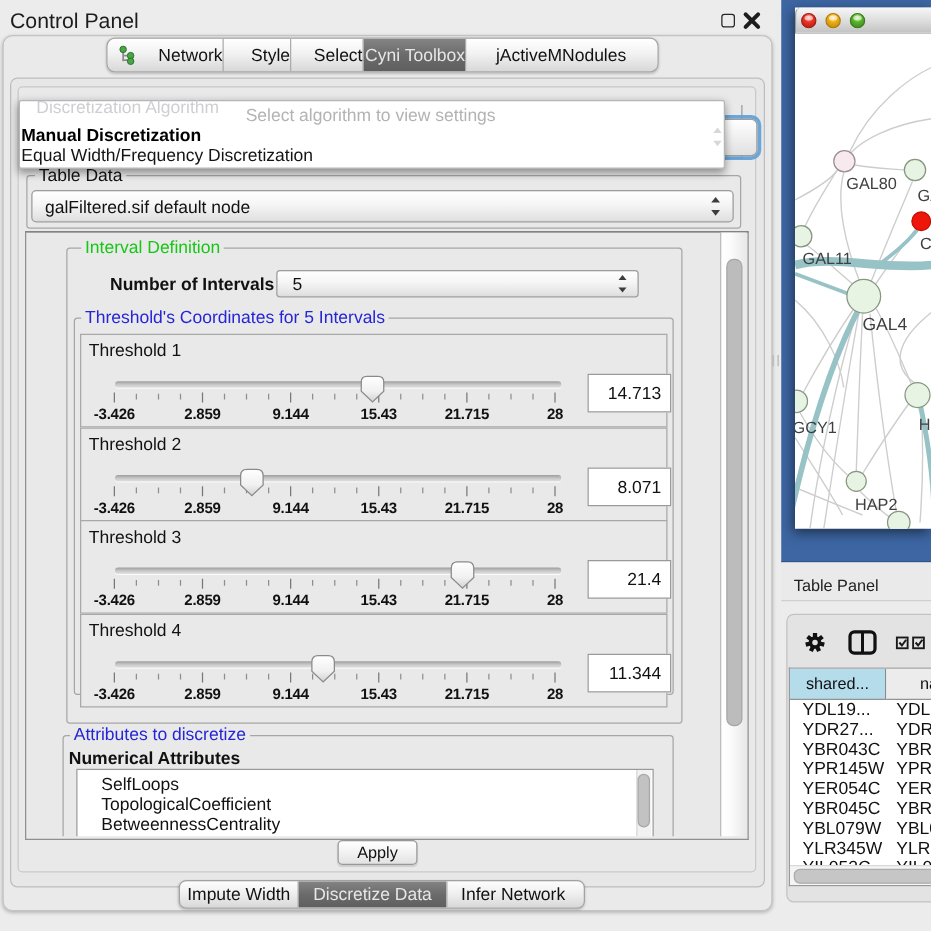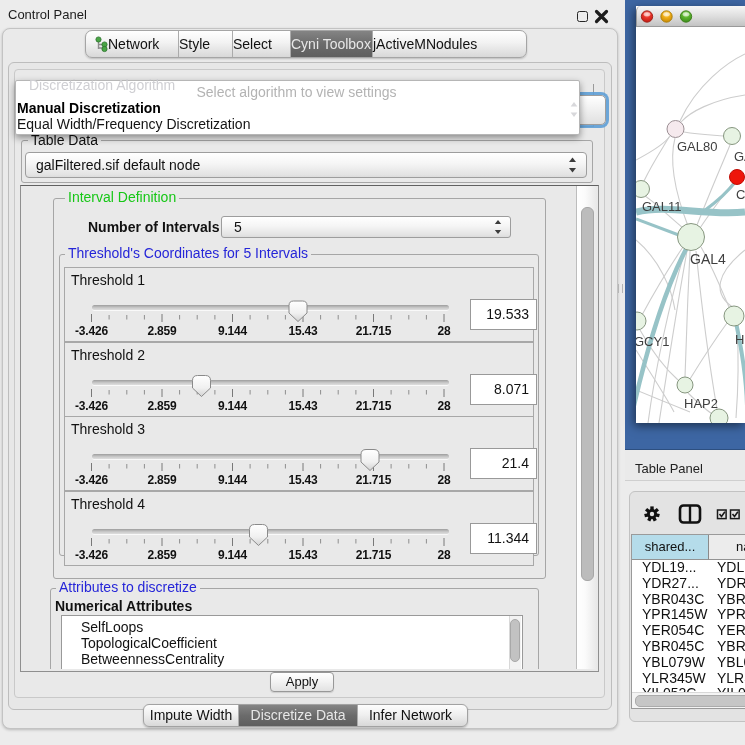--- a/index.html
+++ b/index.html
@@ -9,27 +9,27 @@
 .combo{position:absolute;border:1px solid #9d9d9d;border-radius:4px;
  background:linear-gradient(#ffffff,#f5f5f5 45%,#e3e3e3 90%,#dcdcdc)}
 .grp{position:absolute;border:1px solid #a6a6a6;border-radius:3px}
 .grplbl{position:absolute;background:#e9e9e9;padding:0 3px;line-height:13px}
 .thr{position:absolute;left:43px;width:468px;height:73px;border:1px solid #a8a8a8;background:#e9e9e9}
 .ttitle{position:absolute;left:6px;top:4px;font-weight:normal}
 .track{position:absolute;left:27px;top:37px;width:357px;height:5px;border-radius:3px;
  background:linear-gradient(#9d9d9d,#c9c9c9 55%,#dedede);box-shadow:0 1px 0 rgba(255,255,255,.7)}
 .vbox{position:absolute;left:405px;top:31px;width:58px;height:29px;background:#fff;
  border:1px solid #999;text-align:right;line-height:29px;padding-right:7px}
-.tab{float:left;box-sizing:border-box;height:26px;line-height:26px;text-align:left;border-right:1px solid #ababab}
+.tab{float:left;box-sizing:border-box;height:26px;line-height:26px;text-align:right;border-right:1px solid #ababab}
 .tabsel{background:linear-gradient(#848484,#6b6b6b 50%,#5f5f5f);color:#e7e7e7}
 .btab{float:left;box-sizing:border-box;height:21px;line-height:21px;text-align:center;border-right:1px solid #ababab}
 svg{position:absolute;display:block}
 </style></head><body>
 
-<div class="abs" style="left:8px;top:7px;font-size:13px;color:#1c1c1c">Control Panel</div>
+<div class="abs" style="left:8px;top:7px;font-size:17px;color:#1c1c1c">Control Panel</div>
 <div class="abs" style="left:577px;top:11px;width:9px;height:9px;border:1.8px solid #262626;border-radius:2.5px"></div>
 <svg style="left:593px;top:8px" width="17" height="17" viewBox="0 0 17 17">
  <path d="M3.5 3.5 L13.5 13.5 M13.5 3.5 L3.5 13.5" stroke="#1d1d1d" stroke-width="3.2" stroke-linecap="round"></path>
 </svg>
 
 <div class="panel" style="left:2px;top:28px;width:614px;height:699px;background:#eaeaea;box-shadow:0 1px 3px rgba(0,0,0,.22)"></div>
 <div class="panel" style="left:8px;top:62px;width:602px;height:646px;border-radius:6px;background:#e7e7e7;border-color:#bdbdbd"></div>
 <div class="panel" style="left:14px;top:69px;width:589px;height:627px;border-radius:4px;background:#e9e9e9;border-color:#c9c9c9"></div>
 
 <div class="abs" style="left:85px;top:30px;width:440px;height:26px;border:1px solid #a5a5a5;border-radius:7px;overflow:hidden;background:linear-gradient(#ffffff,#f2f2f2 45%,#d8d8d8);box-shadow:0 1px 2px rgba(0,0,0,.2)">
@@ -112,21 +112,21 @@
           <line x1="361.4" y1="47" x2="361.4" y2="51.5" stroke="#8e8e8e" stroke-width="1"></line>
           <line x1="379.0" y1="46" x2="379.0" y2="54" stroke="#787878" stroke-width="1"></line>
   <path d="M224.0 37.5 q0-4.5 4.5-4.5 h9 q4.5 0 4.5 4.5 v7.5 L233.0 53.5 l-9-8.5 Z" fill="url(#thg)" stroke="#8a8a8a" stroke-width="1"></path>
  </svg>
  <div class="abs" style="left:-3.5px;top:56px;width:60px;text-align:center;font-size:12px;font-weight:bold;letter-spacing:-.2px">-3.426</div>
  <div class="abs" style="left:67.0px;top:56px;width:60px;text-align:center;font-size:12px;font-weight:bold;letter-spacing:-.2px">2.859</div>
  <div class="abs" style="left:137.5px;top:56px;width:60px;text-align:center;font-size:12px;font-weight:bold;letter-spacing:-.2px">9.144</div>
  <div class="abs" style="left:208.0px;top:56px;width:60px;text-align:center;font-size:12px;font-weight:bold;letter-spacing:-.2px">15.43</div>
  <div class="abs" style="left:278.5px;top:56px;width:60px;text-align:center;font-size:12px;font-weight:bold;letter-spacing:-.2px">21.715</div>
  <div class="abs" style="left:349.0px;top:56px;width:60px;text-align:center;font-size:12px;font-weight:bold;letter-spacing:-.2px">28</div>
- <div class="vbox">19.533</div>
+ <div class="vbox">14.713</div>
 </div>
 <div class="thr" style="top:156px">
  <div class="ttitle">Threshold 2</div>
  <div class="track"></div>
  <svg style="left:0;top:0" width="466" height="73" viewBox="0 0 466 73">
           <line x1="26.5" y1="46" x2="26.5" y2="54" stroke="#787878" stroke-width="1"></line>
           <line x1="44.1" y1="47" x2="44.1" y2="51.5" stroke="#8e8e8e" stroke-width="1"></line>
           <line x1="61.8" y1="47" x2="61.8" y2="51.5" stroke="#8e8e8e" stroke-width="1"></line>
           <line x1="79.4" y1="47" x2="79.4" y2="51.5" stroke="#8e8e8e" stroke-width="1"></line>
           <line x1="97.0" y1="46" x2="97.0" y2="54" stroke="#787878" stroke-width="1"></line>

